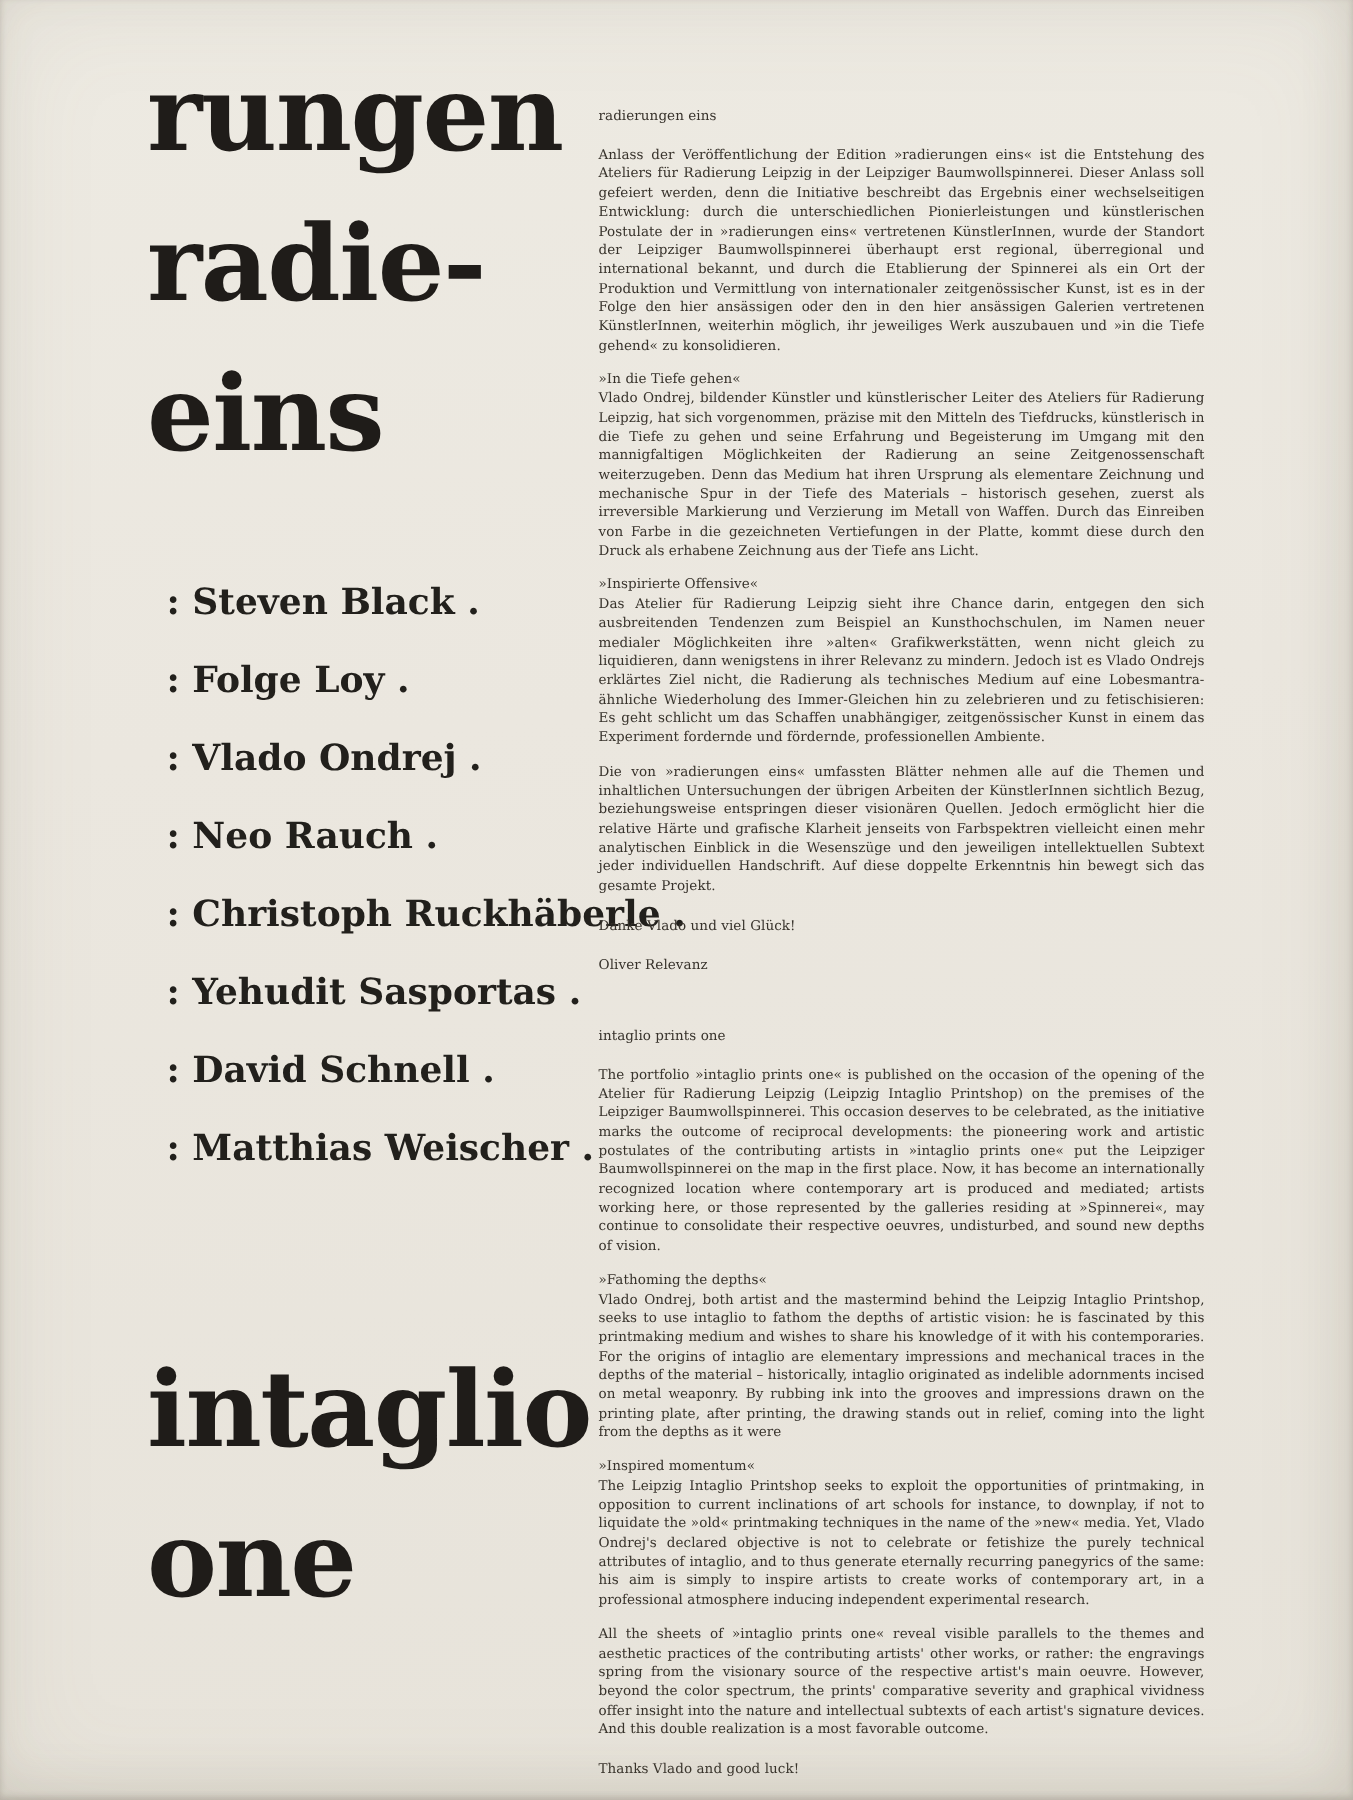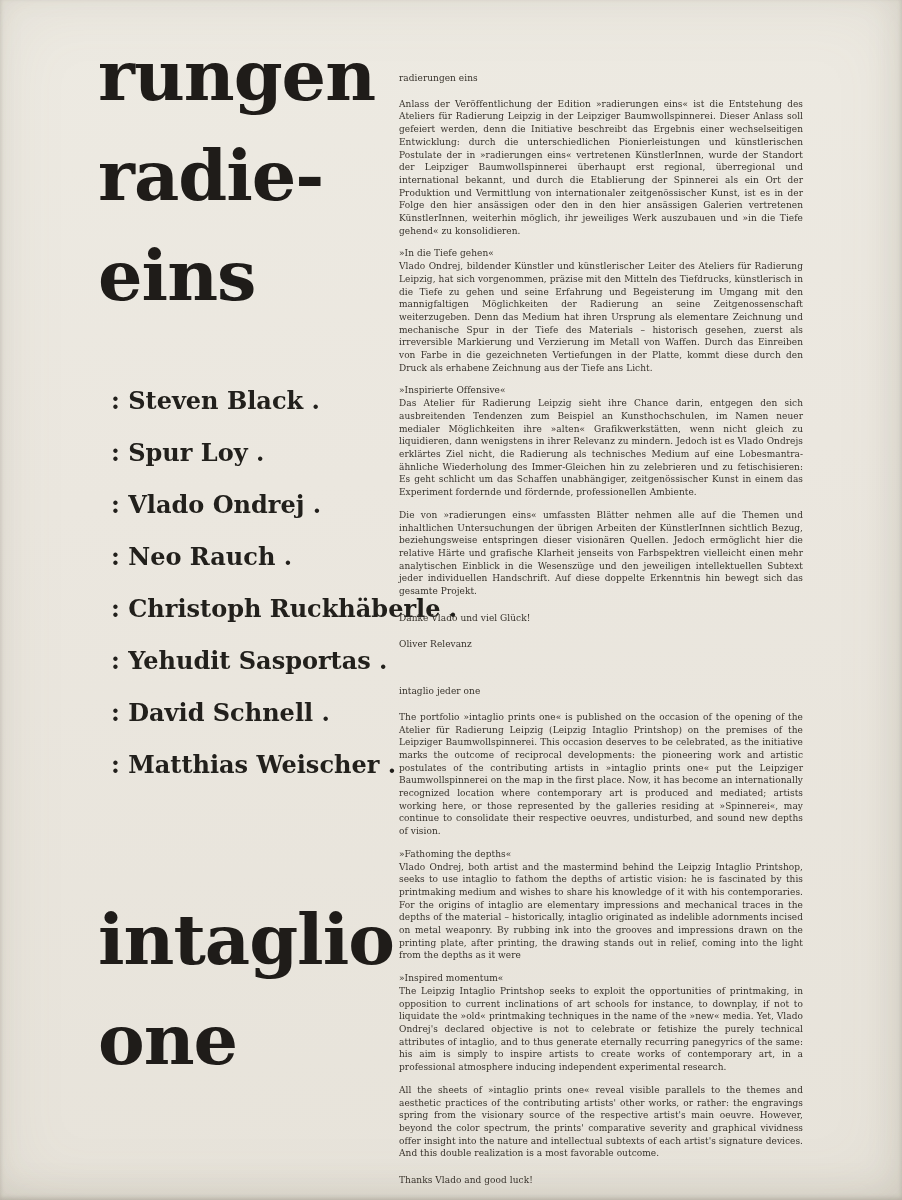--- a/index.html
+++ b/index.html
@@ -106,21 +106,21 @@
 <div class="poster">
 
   <div class="left-col">
     <div class="big-title title-top" id="title-top">
         <div class="title-line">rungen</div>
         <div class="title-line">radie-</div>
         <div class="title-line">eins</div>
       </div>
     <ul class="artist-list" id="artist-list">
         <li>: Steven Black .</li>
-        <li>: Spur Loy .</li>
+        <li>: Folge Loy .</li>
         <li>: Vlado Ondrej .</li>
         <li>: Neo Rauch .</li>
         <li>: Christoph Ruckhäberle .</li>
         <li>: Yehudit Sasportas .</li>
         <li>: David Schnell .</li>
         <li>: Matthias Weischer .</li>
       </ul>
     <div class="big-title title-bottom" id="title-bottom">
         <div class="title-line">intaglio</div>
         <div class="title-line">one</div>
@@ -145,21 +145,21 @@
       <div class="block block-para" lang="de">
         <div>Die von »radierungen eins« umfassten Blätter nehmen alle auf die Themen und inhaltlichen Untersuchungen der übrigen Arbeiten der KünstlerInnen sichtlich Bezug, beziehungsweise entspringen dieser visionären Quellen. Jedoch ermöglicht hier die relative Härte und grafische Klarheit jenseits von Farbspektren vielleicht einen mehr analytischen Einblick in die Wesenszüge und den jeweiligen intellektuellen Subtext jeder individuellen Handschrift. Auf diese doppelte Erkenntnis hin bewegt sich das gesamte Projekt.</div>
       </div>
       <div class="block block-line" lang="de">
         <div>Danke Vlado und viel Glück!</div>
       </div>
       <div class="block block-line" lang="de">
         <div>Oliver Relevanz</div>
       </div>
       <div class="block block-title gap-large" lang="en">
-        <div>intaglio jeder one</div>
+        <div>intaglio prints one</div>
       </div>
       <div class="block block-para" lang="en">
         <div>The portfolio »intaglio prints one« is published on the occasion of the opening of the Atelier für Radierung Leipzig (Leipzig Intaglio Printshop) on the premises of the Leipziger Baumwollspinnerei. This occasion deserves to be celebrated, as the initiative marks the outcome of reciprocal developments: the pioneering work and artistic postulates of the contributing artists in »intaglio prints one« put the Leipziger Baumwollspinnerei on the map in the first place. Now, it has become an internationally recognized location where contemporary art is produced and mediated; artists working here, or those represented by the galleries residing at »Spinnerei«, may continue to consolidate their respective oeuvres, undisturbed, and sound new depths of vision.</div>
       </div>
       <div class="block block-para" lang="en">
         <div class="block-subhead">»Fathoming the depths«</div>
         <div>Vlado Ondrej, both artist and the mastermind behind the Leipzig Intaglio Printshop, seeks to use intaglio to fathom the depths of artistic vision: he is fascinated by this printmaking medium and wishes to share his knowledge of it with his contemporaries. For the origins of intaglio are elementary impressions and mechanical traces in the depths of the material – historically, intaglio originated as indelible adornments incised on metal weaponry. By rubbing ink into the grooves and impressions drawn on the printing plate, after printing, the drawing stands out in relief, coming into the light from the depths as it were</div>
       </div>
       <div class="block block-para" lang="en">
         <div class="block-subhead">»Inspired momentum«</div>

